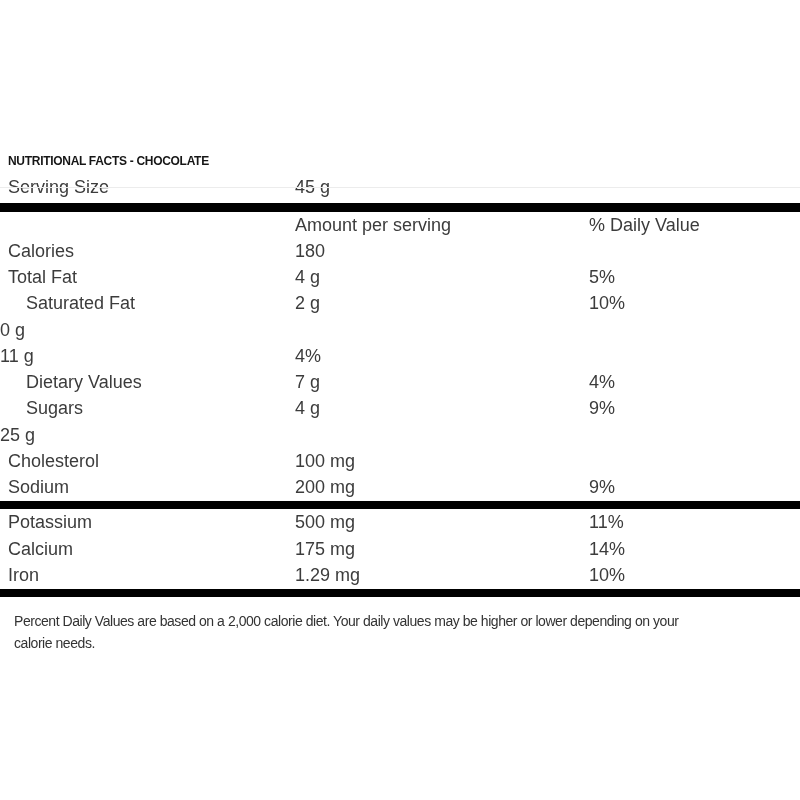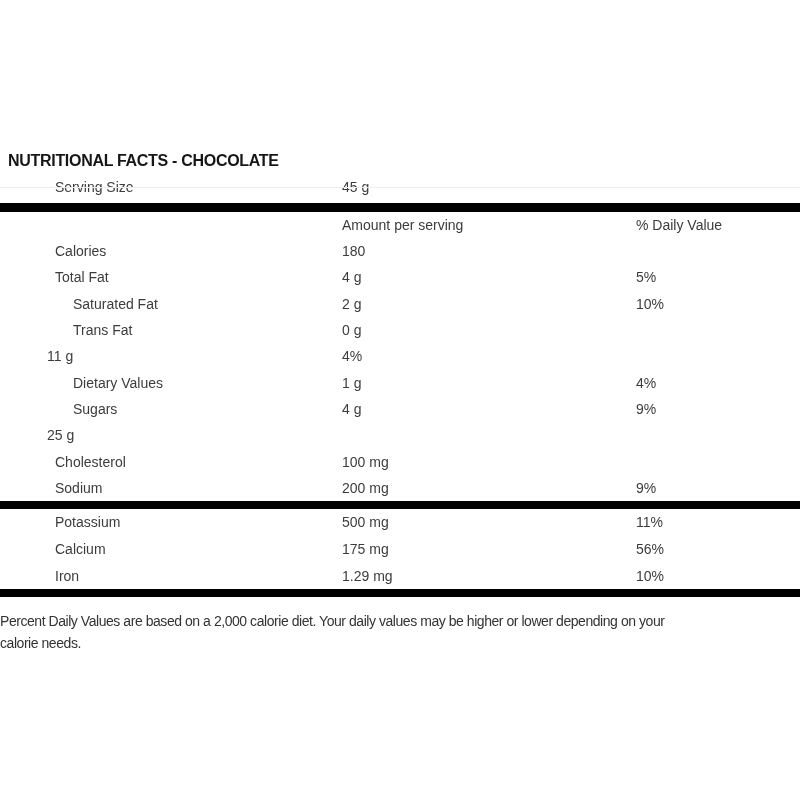--- a/index.html
+++ b/index.html
@@ -10,34 +10,33 @@
   }
   .page{
     position:relative;
     width:800px;height:800px;
     padding-top:151px;
     box-sizing:border-box;
     overflow:hidden;
     background:#ffffff;
   }
   .title{
-    font-size:16px;
+    font-size:12px;
     font-weight:bold;
     letter-spacing:-0.3px;
     color:#161616;
     line-height:20px;
     height:20px;
     padding-left:8px;
   }
   .grid-row{
     display:grid;
     grid-template-columns:295px 294px 1fr;
     align-items:center;
-    font-size:14px;
-    padding-left:47px;
+    font-size:18px;
   }
   .serving-row{height:32px;position:relative;}
   .hairline{
     position:absolute;
     left:0;top:16px;
     width:800px;height:1px;
     background:#ececec;
   }
   .c1{padding-left:8px;}
   .indent .c1{padding-left:26px;}
@@ -48,21 +47,21 @@
   .header-row .c1{visibility:hidden;}
   .body-row{height:26.3px;}
   .mineral-row{height:26.7px;}
   .footnote{
     margin-top:13px;
     font-size:14px;
     line-height:22px;
     letter-spacing:-0.45px;
     color:#333333;
   }
-  .footnote div{white-space:nowrap;}
+  .footnote div{white-space:nowrap;margin-left:14px;}
 </style>
 </head>
 <body>
 
 <div class="page">
 
   <div class="title">NUTRITIONAL FACTS - CHOCOLATE</div>
 
   <div class="grid-row serving-row">
     <div class="hairline"></div>
@@ -89,31 +88,30 @@
         <div class="c1">Total Fat</div>
         <div>4 g</div>
         <div>5%</div>
       </div>
       <div class="grid-row body-row indent">
         <div class="c1">Saturated Fat</div>
         <div>2 g</div>
         <div>10%</div>
       </div>
       <div class="grid-row body-row indent">
-        <div class="c1">Trans Fat</div>
         <div>0 g</div>
         <div></div>
       </div>
       <div class="grid-row body-row">
         <div>11 g</div>
         <div>4%</div>
       </div>
       <div class="grid-row body-row indent">
         <div class="c1">Dietary Values</div>
-        <div>1 g</div>
+        <div>7 g</div>
         <div>4%</div>
       </div>
       <div class="grid-row body-row indent">
         <div class="c1">Sugars</div>
         <div>4 g</div>
         <div>9%</div>
       </div>
       <div class="grid-row body-row">
         <div>25 g</div>
         <div></div>
@@ -134,21 +132,21 @@
 
   <div id="mineral-rows">
       <div class="grid-row mineral-row">
         <div class="c1">Potassium</div>
         <div>500 mg</div>
         <div>11%</div>
       </div>
       <div class="grid-row mineral-row">
         <div class="c1">Calcium</div>
         <div>175 mg</div>
-        <div>56%</div>
+        <div>14%</div>
       </div>
       <div class="grid-row mineral-row">
         <div class="c1">Iron</div>
         <div>1.29 mg</div>
         <div>10%</div>
       </div>
     </div>
 
   <div class="bar bar-mid"></div>
 

